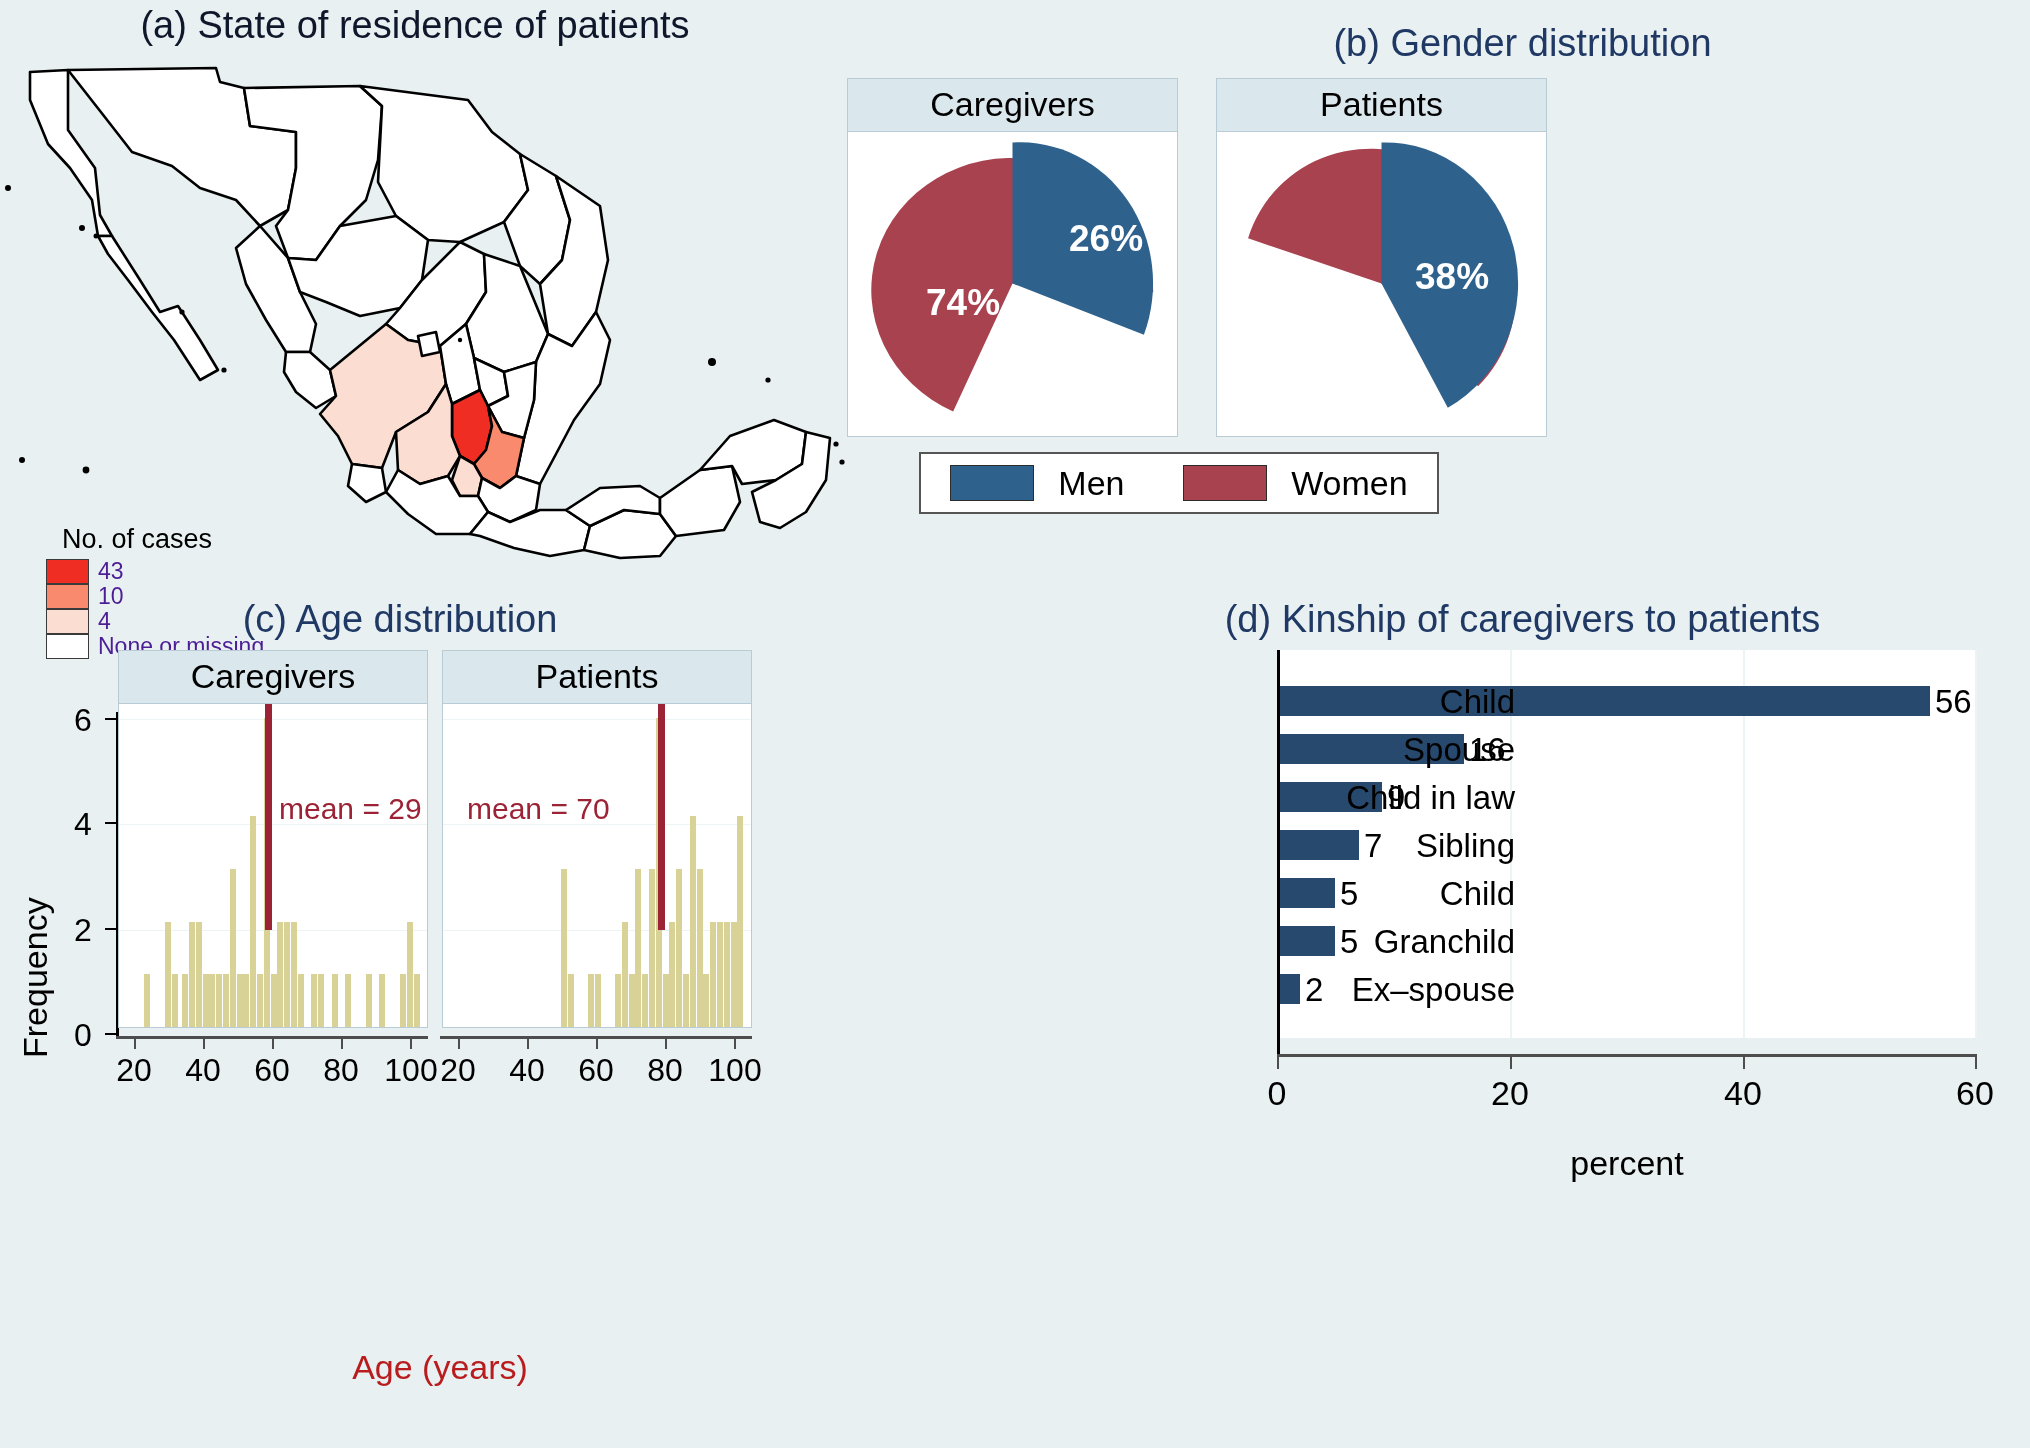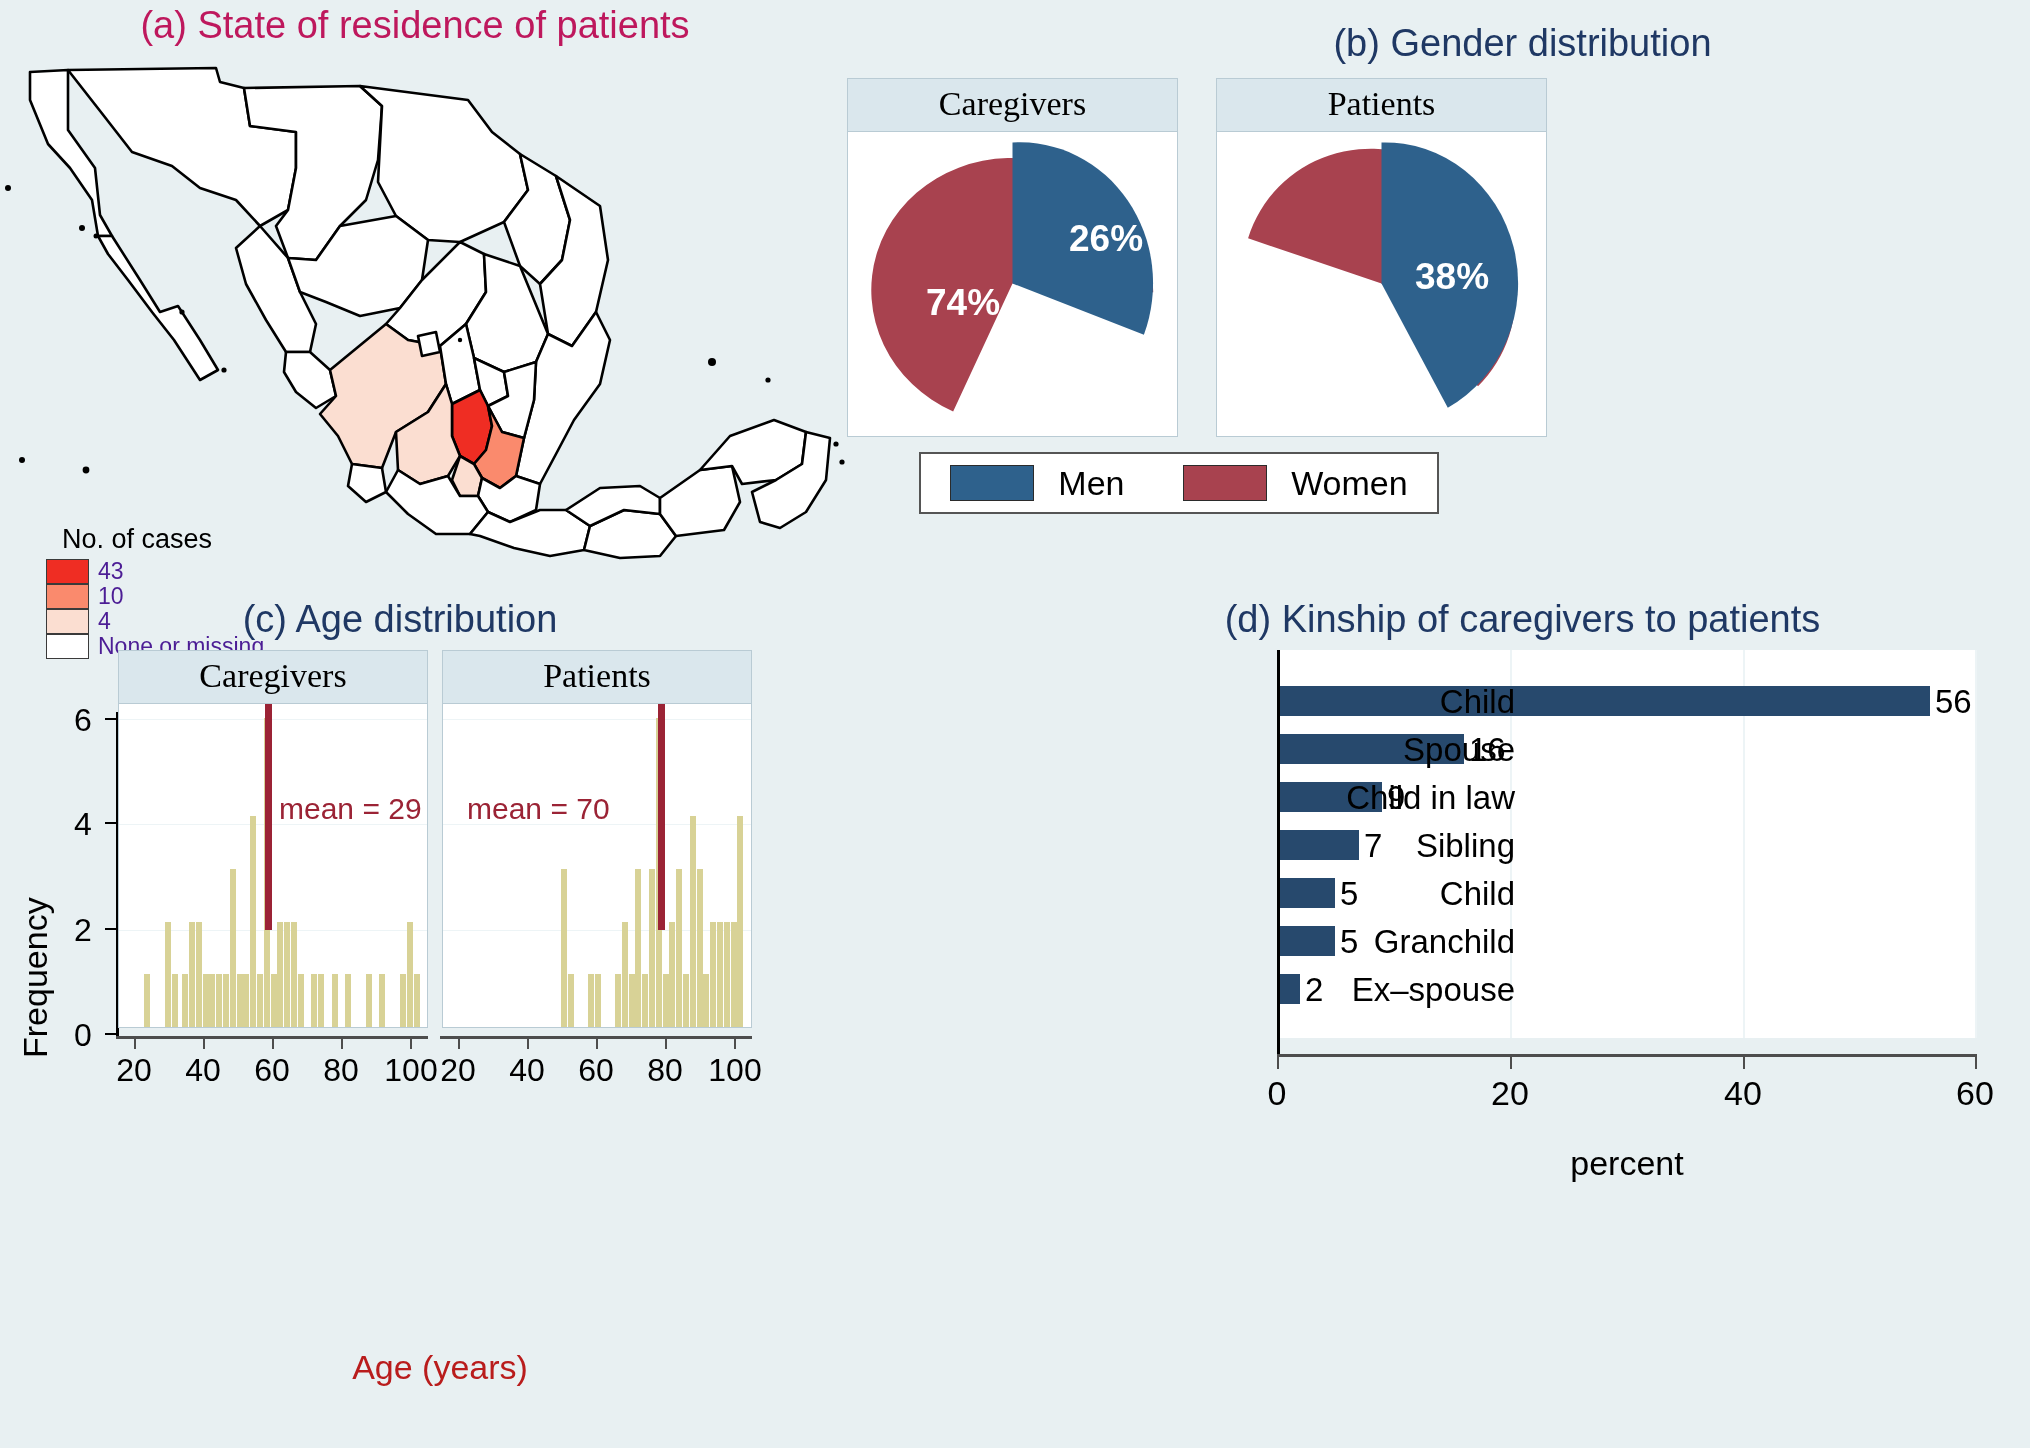--- a/index.html
+++ b/index.html
@@ -7,25 +7,25 @@
     width:2030px; height:1448px;
     background:#e8f0f2;
     font-family:"Liberation Sans", sans-serif;
     overflow:hidden;
     position:relative;
   }
   .panel { position:absolute; }
 
   
   .ptitle-dark { color:#1f3864; font-size:38px; text-align:center; }
-  .ptitle-black { color:#be185d; font-size:38px; text-align:center; }
+  .ptitle-black { color:#0f172a; font-size:38px; text-align:center; }
   .strip {
     background:#dae7ed; border:1px solid #b9cbd4;
     text-align:center; font-size:34px; color:#000;
-    line-height:1.0; padding:8px 0 10px 0;font-family:Liberation Serif, serif;
+    line-height:1.0; padding:8px 0 10px 0;
   }
 
   
   #panel-a { left:0; top:0; width:1010px; height:600px; }
   #panel-a .ptitle-black { position:absolute; left:0; top:4px; width:830px; }
   #map-svg { position:absolute; left:0; top:40px; }
   .legend-a { position:absolute; left:46px; top:524px; }
   .legend-a .legend-title { font-size:27px; color:#000; margin:0 0 4px 16px; }
   .legend-a .lrow { display:flex; align-items:center; height:25px; }
   .legend-a .sw {

